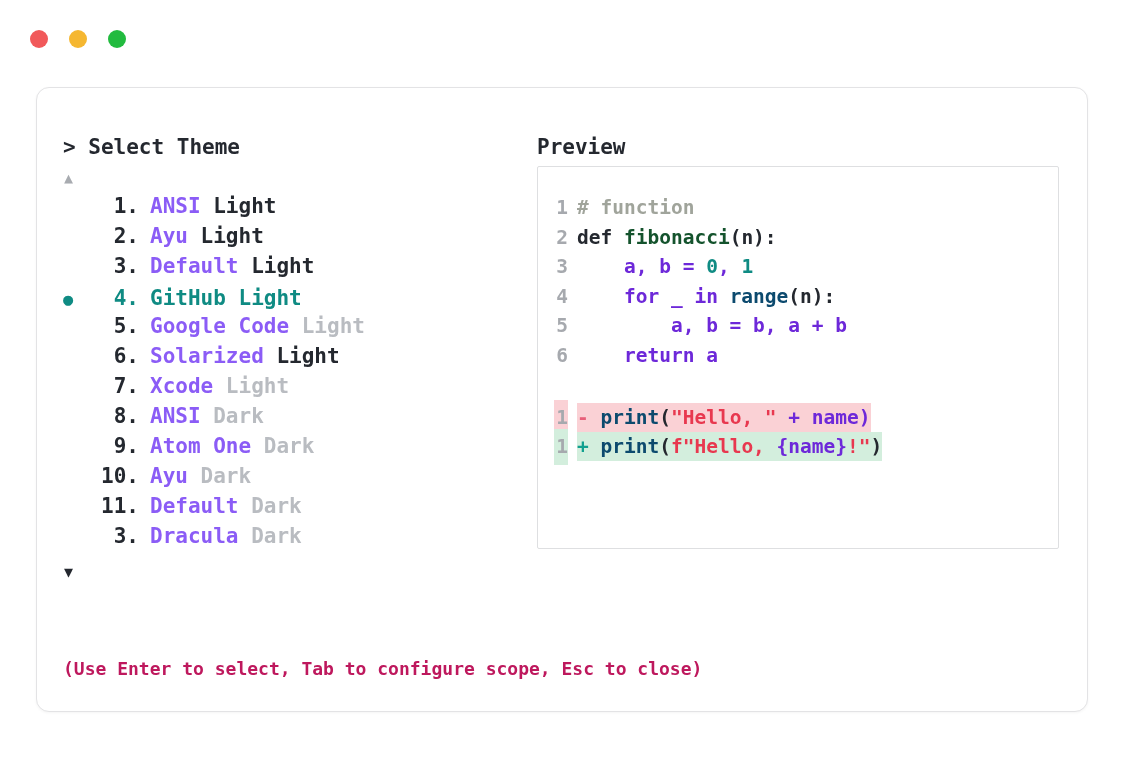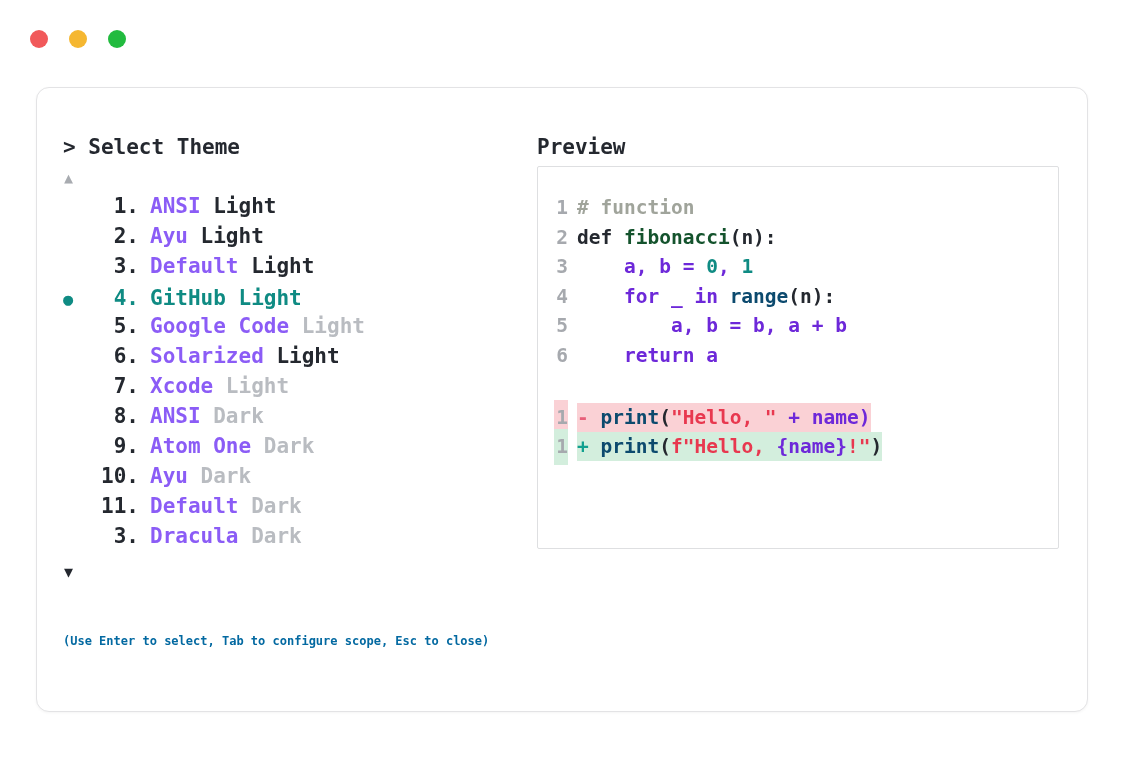--- a/index.html
+++ b/index.html
@@ -105,23 +105,23 @@
   }
   .suffix { color: #24282f; }
   .suffix.dim { color: #b9bcc1; }
   .theme-row.selected .num-cell,
   .theme-row.selected .name-cell,
   .theme-row.selected .suffix { color: #0f8b83; }
 
   .hint {
     position: absolute;
     left: 26px;
-    top: 546px;
-    font-size: 12px;
-    color: #0369a1;
+    top: 570px;
+    font-size: 18px;
+    color: #be185d;
     white-space: pre;
   }
 
   
   .right-col {
     position: absolute;
     left: 500px;
     top: 46px;
     width: 526px;
   }

